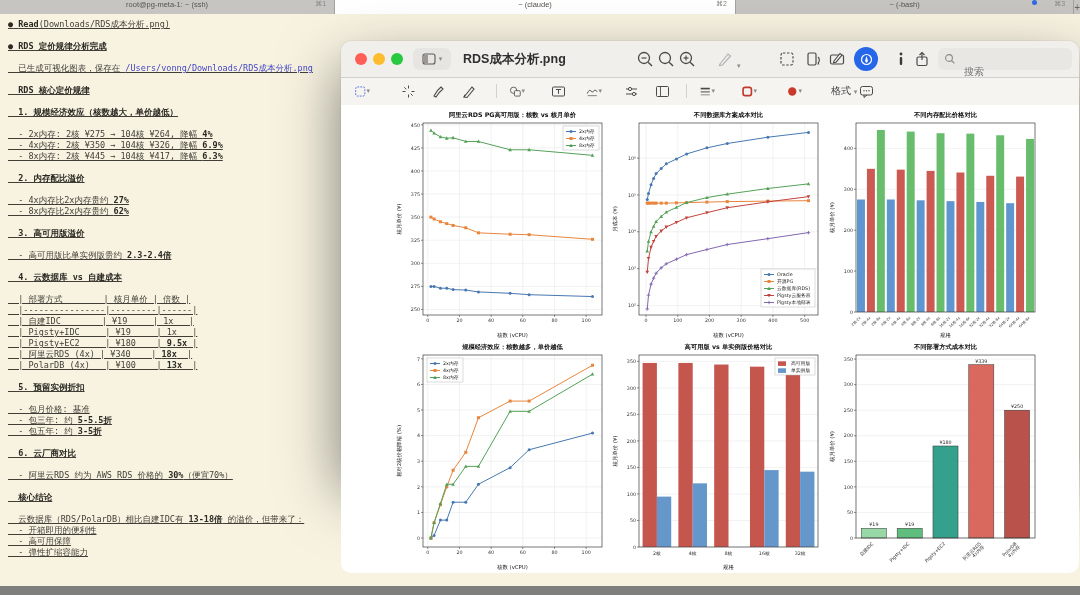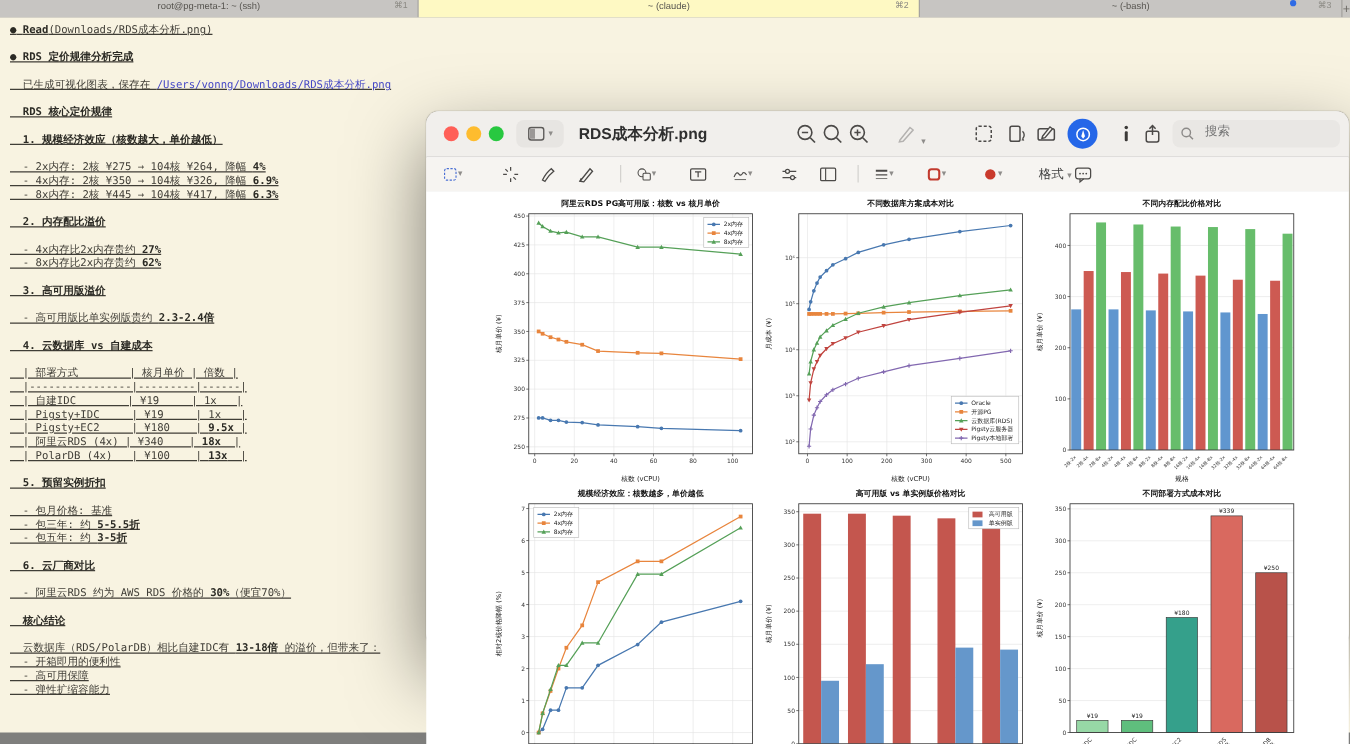--- a/index.html
+++ b/index.html
@@ -1,50 +1,50 @@
 <!DOCTYPE html>
 <html><head>
 <meta charset="utf-8">
 <style>
   html,body{margin:0;padding:0;width:1080px;height:595px;overflow:hidden;background:#7f7f7d;
     font-family:"Liberation Sans",sans-serif;}
   
   .tabbar{position:absolute;left:0;top:0;width:1080px;height:14px;background:#b9b7b4;display:flex;}
   .tab{position:relative;height:14px;display:flex;align-items:flex-start;justify-content:center;
     font-size:7.5px;color:#56544f;background:#c7c5c2;border-right:1px solid #a5a3a0;box-sizing:border-box;}
-  .tab.active{background:#fef9c3;}
+  .tab.active{background:#ffffff;}
   .tab .sc{position:absolute;right:8px;color:#8a8882;font-size:7px;}
   .tab .dot{position:absolute;right:36px;width:5px;height:5px;border-radius:50%;background:#2e6be5;}
   .plus{flex:1;display:flex;align-items:center;justify-content:center;color:#6a6862;font-size:10px;background:#c7c5c2;}
   
   .terminal{position:absolute;left:0;top:14px;width:1080px;height:572px;background:#f8f3e1;overflow:hidden;}
   .term-lines{padding:5px 0 0 8px;font-family:"DejaVu Sans Mono","Liberation Mono",monospace;
     font-size:8.5px;line-height:11px;color:#403e37;}
   .t-line{white-space:pre;min-height:11px;text-decoration:underline;}
   .t-line .b{font-weight:bold;color:#2b2a24;}
   .t-line .link{color:#4447c5;text-align:center;}
   
   .preview{position:absolute;left:341px;top:41px;width:738px;height:428px;border-radius:10px;
-    background:#ffffff;box-shadow:0 25px 60px rgba(0,0,0,.5),0 0 1px rgba(0,0,0,.4);margin-top:48px;}
+    background:#ffffff;box-shadow:0 25px 60px rgba(0,0,0,.5),0 0 1px rgba(0,0,0,.4);}
   .p-titlebar{position:relative;height:36px;background:#f1efec;border-bottom:1px solid #d2d0ce;
     border-radius:10px 10px 0 0;}
   .light{position:absolute;top:12px;width:12px;height:12px;border-radius:50%;}
   .l-red{left:14px;background:#ff5f57;}
   .l-yellow{left:32px;background:#febc2e;}
   .l-green{left:50px;background:#28c840;}
   .sidebar-btn{position:absolute;left:72px;top:7px;width:38px;height:22px;border-radius:6px;
     background:#e7e5e2;display:flex;align-items:center;justify-content:center;gap:3px;}
   .p-title{position:absolute;left:122px;top:10px;font-size:12.5px;font-weight:bold;color:#2f2f2f;}
   .tb-icon{position:absolute;top:9px;width:18px;height:18px;}
   .tb-icon svg{width:18px;height:18px;}
   .chev{font-size:7px;color:#8e8c8a;}
   .blue-btn{position:absolute;left:513px;top:6px;width:24px;height:24px;border-radius:50%;background:#2567e8;
     display:flex;align-items:center;justify-content:center;}
   .search{position:absolute;left:597px;top:7px;width:134px;height:22px;border-radius:6px;background:#e9e7e4;}
-  .search input{position:absolute;left:24px;top:3px;width:100px;border:none;background:transparent;
+  .search input{position:absolute;left:24px;top:17px;width:100px;border:none;background:transparent;
     font-size:10px;color:#8c8a88;outline:none;font-family:"Liberation Sans",sans-serif;}
   .search svg{position:absolute;left:6px;top:5px;}
   
   .p-markupbar{position:relative;height:27px;background:#f6f4f1;border-bottom:1px solid #d8d6d3;}
   .mk{position:absolute;top:5px;width:16px;height:16px;display:flex;align-items:center;}
   .mk svg{width:15px;height:15px;}
   .mk-div{position:absolute;top:6px;width:1px;height:14px;background:#d4d2cf;}
   .fmt{position:absolute;left:490px;top:6px;font-size:10px;color:#3c3c3c;}
   
   .p-content{position:absolute;left:0;top:64px;width:738px;height:468px;background:#ffffff;

